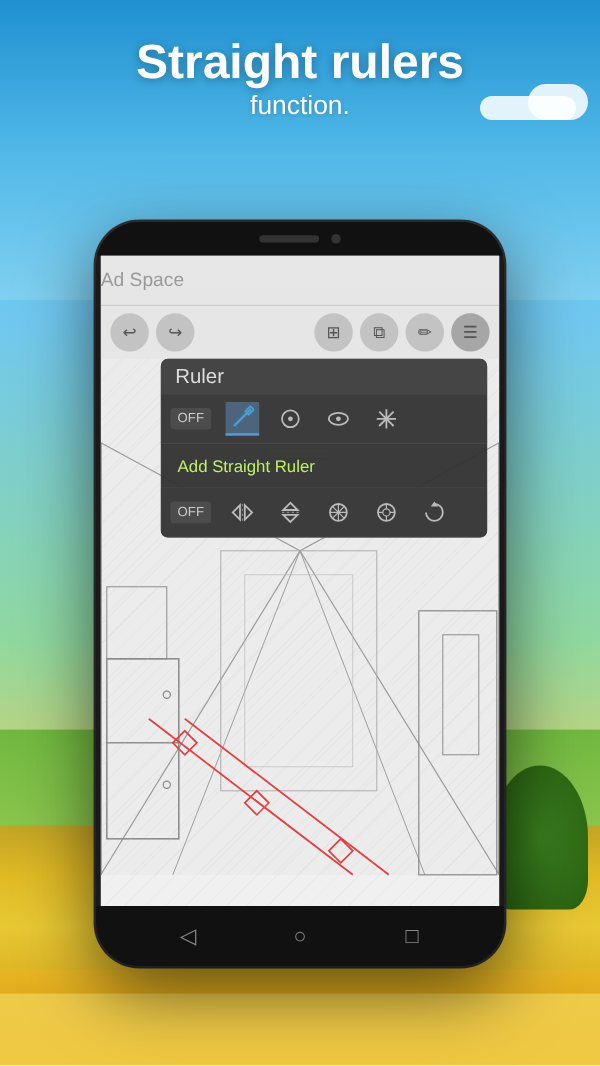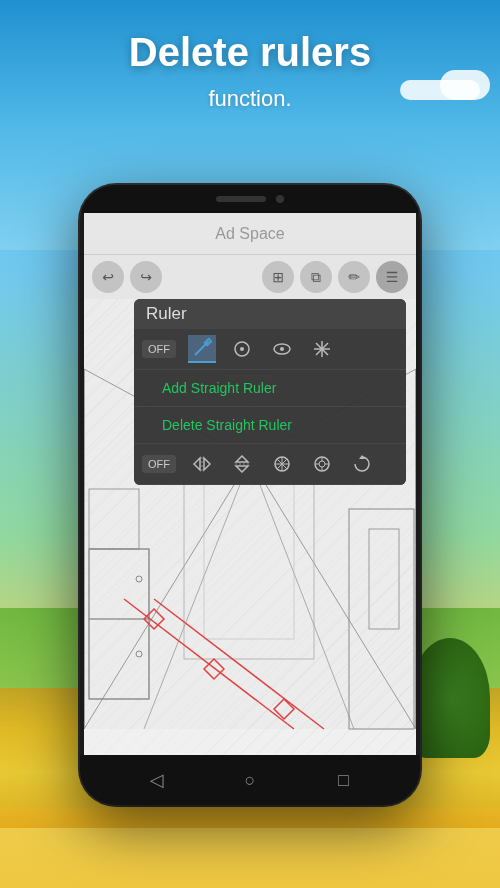--- a/index.html
+++ b/index.html
@@ -82,21 +82,21 @@
       font-size: 40px;
       font-weight: bold;
       color: white;
       text-shadow: 0 2px 8px rgba(0,0,0,0.3);
       line-height: 1.1;
     }
 
     .heading-subtitle {
       font-size: 22px;
       color: white;
-      margin-top: 12px;
+      margin-top: 1px;
       text-shadow: 0 1px 4px rgba(0,0,0,0.2);
     }
 
     
     .phone-frame {
       position: absolute;
       top: 185px;
       left: 50%;
       transform: translateX(-50%);
       width: 340px;
@@ -160,21 +160,20 @@
     }
 
     
     .ad-space {
       position: absolute;
       top: 0; left: 0; right: 0;
       height: 42px;
       background: rgba(230,230,230,0.95);
       display: flex;
       align-items: center;
-      justify-content: center;
       z-index: 20;
       border-bottom: 1px solid #ccc;
     }
 
     .ad-text {
       color: #999;
       font-size: 16px;
     }
 
     
@@ -254,22 +253,22 @@
       color: #bbb;
       font-size: 14px;
       cursor: pointer;
     }
     .ruler-icon-btn.selected {
       background: rgba(100,160,220,0.4);
       border-bottom: 2px solid #4a9fd4;
     }
 
     .ruler-menu-item {
-      padding: 10px 28px;
-      color: #22c55e;
+      padding: 10px 14px;
+      color: #bef264;
       font-size: 14px;
       cursor: pointer;
       border-bottom: 1px solid rgba(100,100,100,0.3);
     }
     .ruler-menu-item:last-of-type {
       border-bottom: none;
     }
     .ruler-menu-item.selected-item {
       background: rgba(60,80,100,0.3);
     }
@@ -322,21 +321,21 @@
 <div class="background">
   <div class="sky"></div>
   <div class="ground"></div>
   <div class="flowers"></div>
   <div class="trees"></div>
   <div class="cloud cloud1"></div>
   <div class="cloud cloud2"></div>
 </div>
 
 <div class="heading-container">
-  <div class="heading-title">Delete rulers</div>
+  <div class="heading-title">Straight rulers</div>
   <div class="heading-subtitle">function.</div>
 </div>
 
 <div class="phone-frame">
 
   <div class="phone-top">
     <div class="speaker"></div>
     <div class="camera"></div>
   </div>
 
@@ -437,21 +436,20 @@
           <svg width="20" height="20" viewBox="0 0 20 20">
             <line x1="10" y1="2" x2="10" y2="18" stroke="#bbb" stroke-width="1.5"></line>
             <line x1="2" y1="10" x2="18" y2="10" stroke="#bbb" stroke-width="1.5"></line>
             <line x1="4" y1="4" x2="16" y2="16" stroke="#bbb" stroke-width="1.5"></line>
             <line x1="16" y1="4" x2="4" y2="16" stroke="#bbb" stroke-width="1.5"></line>
           </svg>
         </div>
       </div>
 
       <div class="ruler-menu-item">Add Straight Ruler</div>
-      <div class="ruler-menu-item">Delete Straight Ruler</div>
 
 
       <div class="ruler-icons-row">
         <div class="ruler-off-btn">OFF</div>
         <div class="ruler-icon-btn">
           <svg width="20" height="20" viewBox="0 0 20 20">
             <polygon points="2,10 8,4 8,16" fill="none" stroke="#bbb" stroke-width="1.5"></polygon>
             <polygon points="18,10 12,4 12,16" fill="none" stroke="#bbb" stroke-width="1.5"></polygon>
             <line x1="10" y1="3" x2="10" y2="17" stroke="#888" stroke-width="1" stroke-dasharray="2,2"></line>
           </svg>

